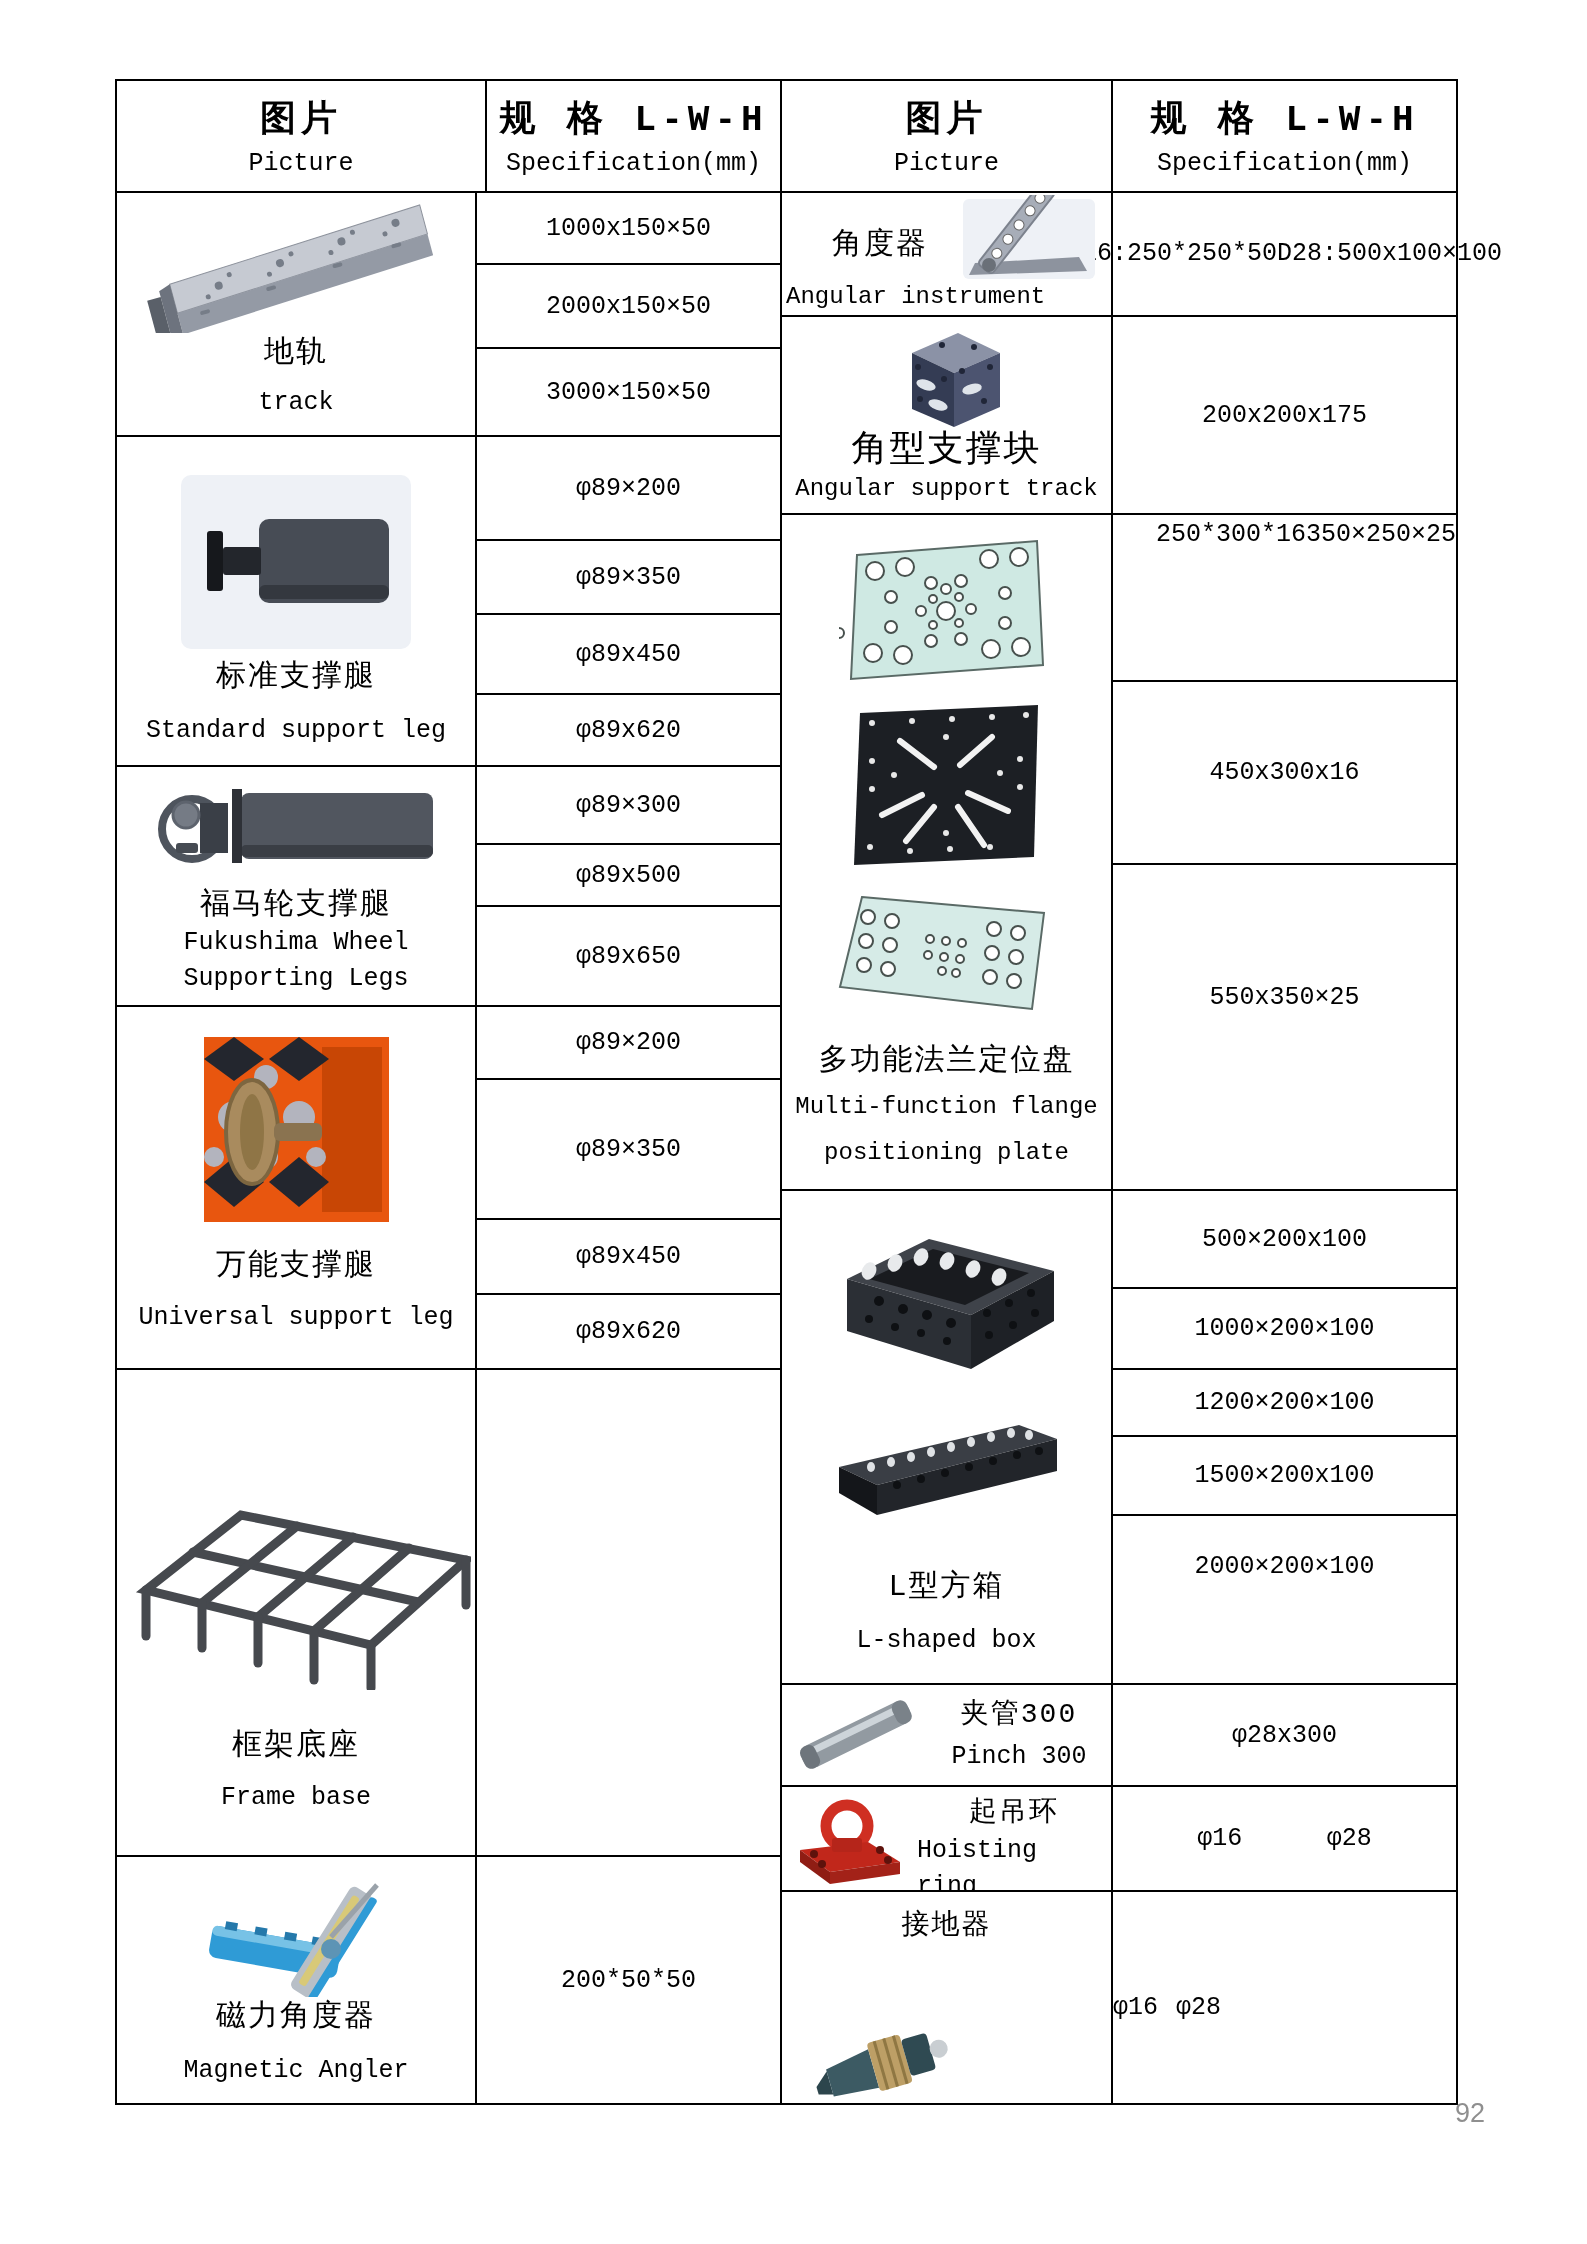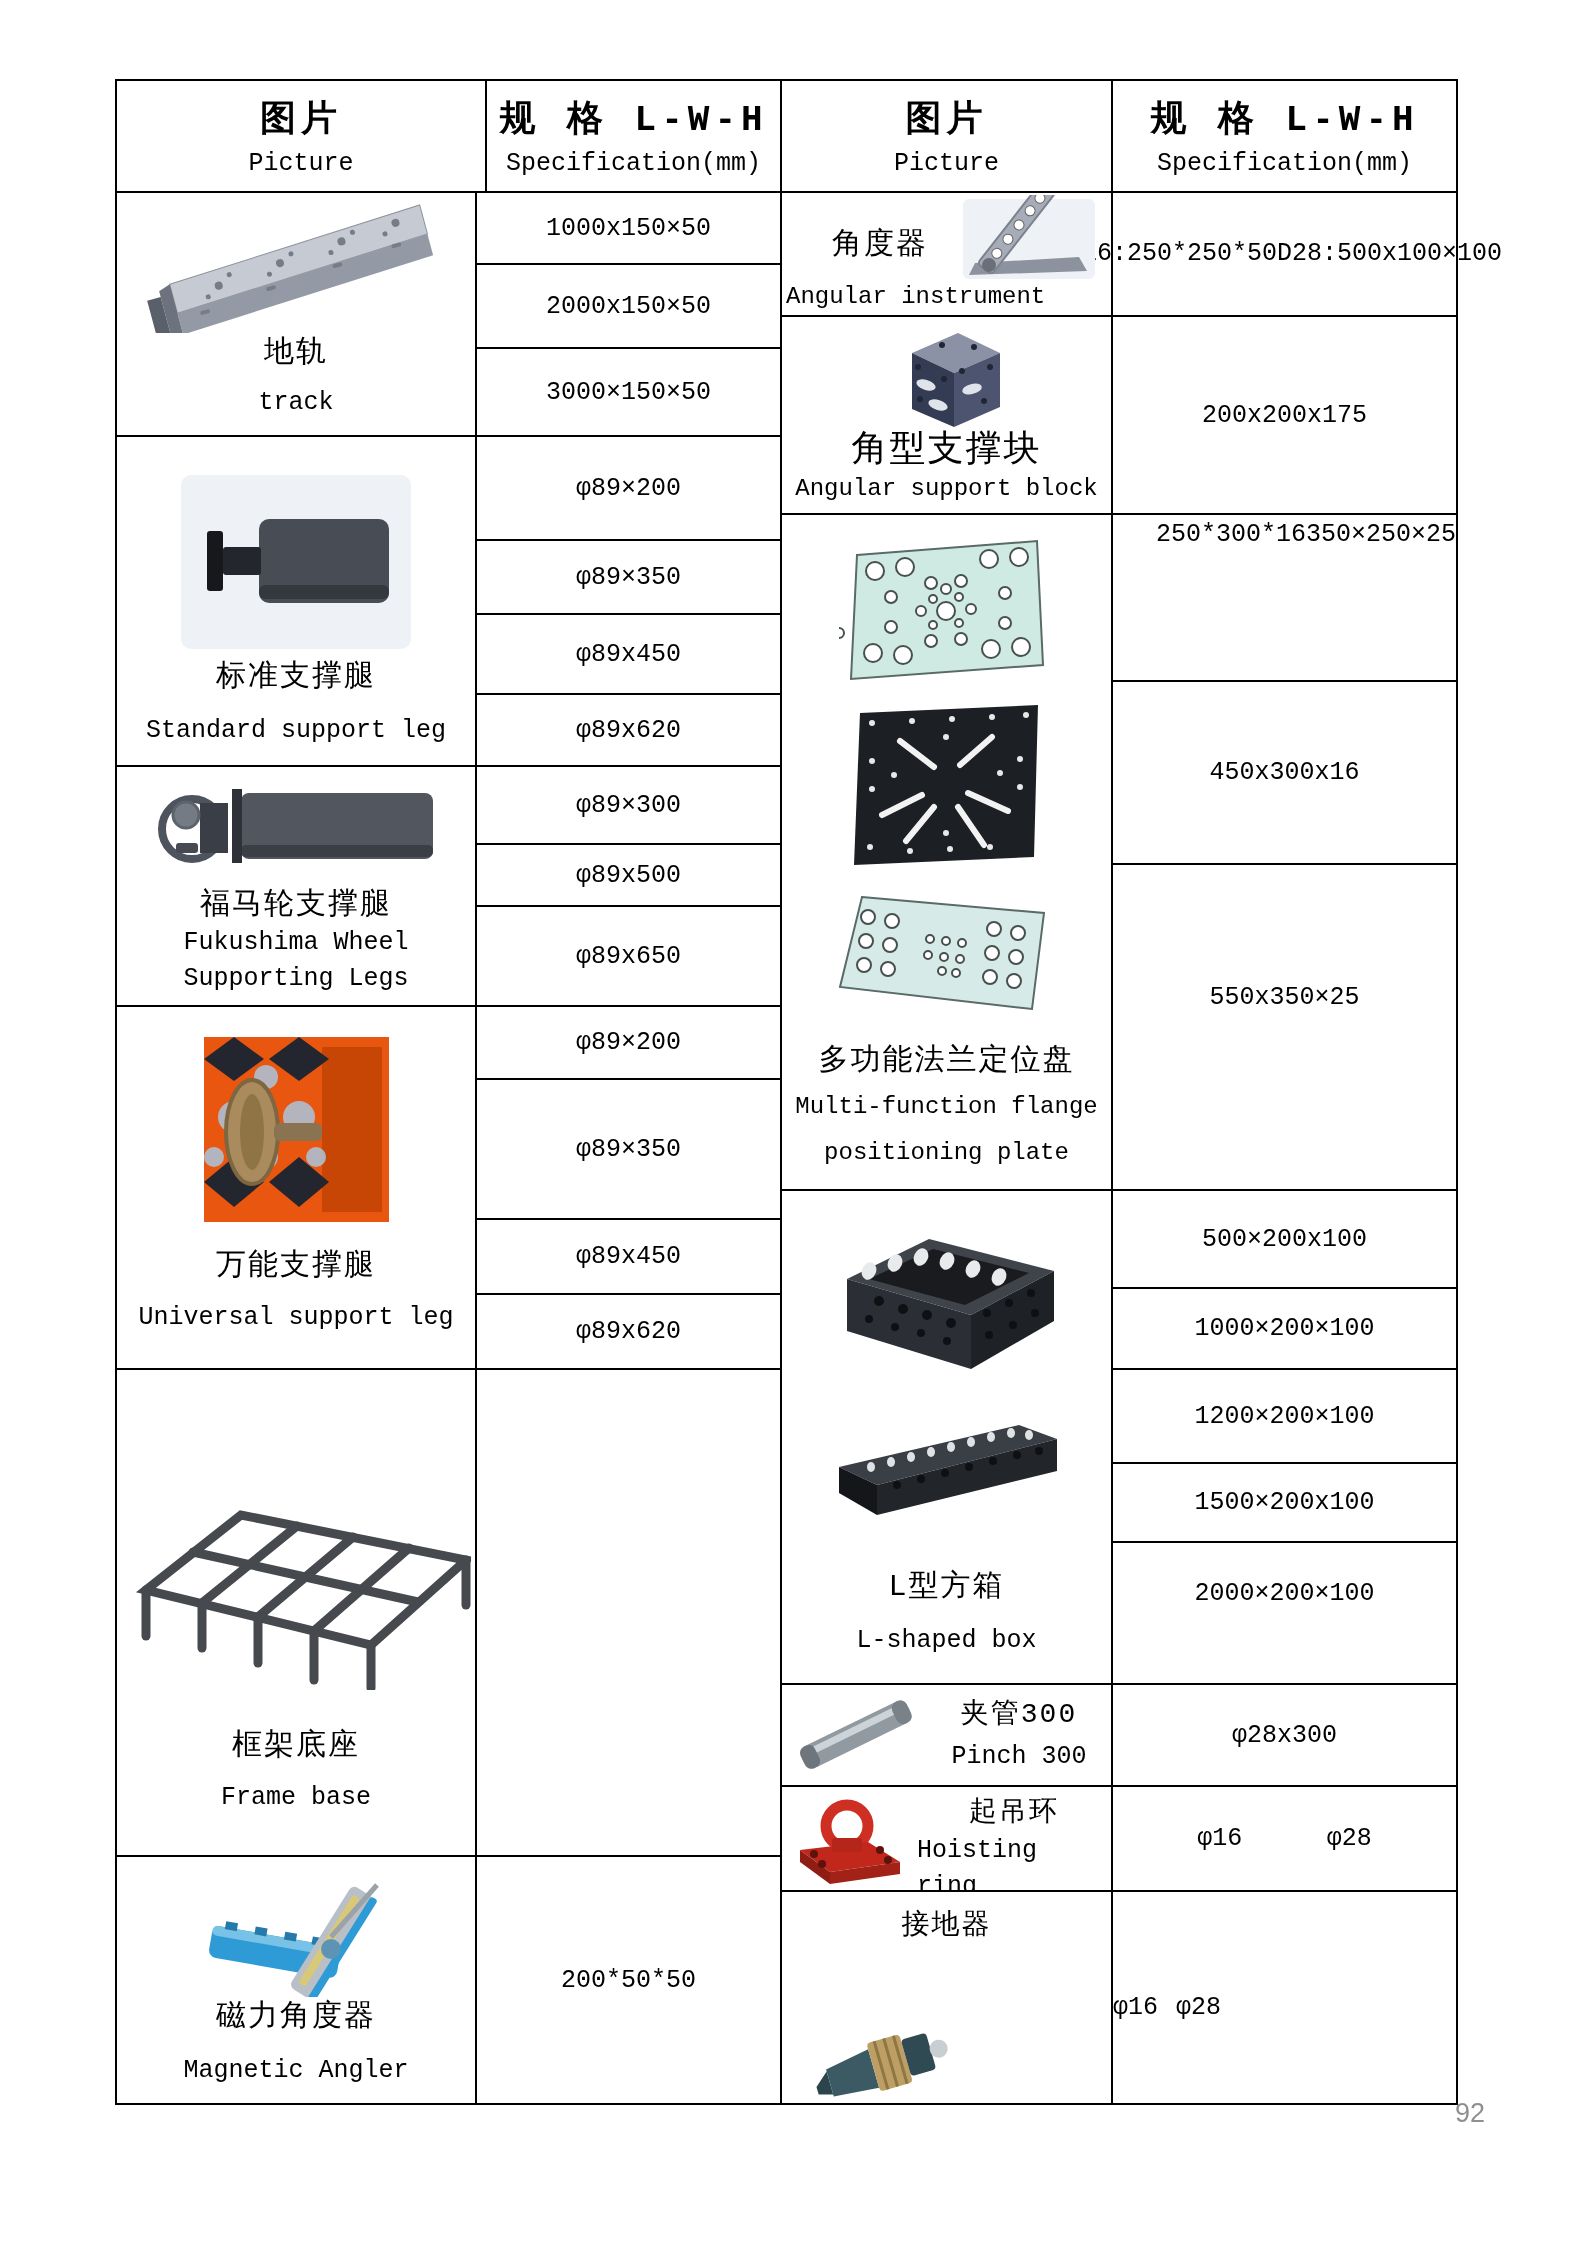--- a/index.html
+++ b/index.html
@@ -290,21 +290,21 @@
                   <circle cx="38" cy="76" r="3"></circle>
                 <circle cx="80" cy="48" r="3"></circle>
                   <circle cx="108" cy="44" r="3"></circle>
                   <circle cx="102" cy="78" r="3"></circle>
                 <circle cx="60" cy="22" r="3"></circle>
                   <circle cx="92" cy="24" r="3"></circle>
               </g>
             </svg>
           </div>
           <div class="zh" style="font-size:36px;">角型支撑块</div>
-          <div class="en" style="font-size:24px;">Angular support block</div>
+          <div class="en" style="font-size:24px;">Angular support track</div>
         </div>
         <div class="spec-col">
           <div class="spec-row grow">200x200x175</div>
         </div>
       </div>
 
       <div class="section" style="height:676px">
         <div class="pic-cell" style="justify-content:flex-start;padding-top:16px;">
           <div class="imgwrap">
             <svg width="215" height="158" viewBox="0 0 215 158">
@@ -471,21 +471,21 @@
                   <circle cx="212" cy="42" r="4"></circle>
               </g>
             </svg>
           </div>
           <div class="zh" style="margin-top:28px;">L型方箱</div>
           <div class="en" style="margin-top:16px;">L-shaped box</div>
         </div>
         <div class="spec-col">
           <div class="spec-row" style="height:98px">500×200x100</div>
           <div class="spec-row" style="height:81px">1000×200×100</div>
-          <div class="spec-row" style="height:94px">1200×200×100</div>
+          <div class="spec-row" style="height:67px">1200×200×100</div>
           <div class="spec-row" style="height:79px">1500×200x100</div>
           <div class="spec-row grow top" style="padding-top:36px;">2000×200×100</div>
         </div>
       </div>
 
       <div class="section" style="height:102px">
         <div class="pic-cell">
           <div class="rowlay" style="height:100%;">
             <div class="imgwrap" style="width:145px;">
               <svg width="140" height="92" viewBox="0 0 140 92">

